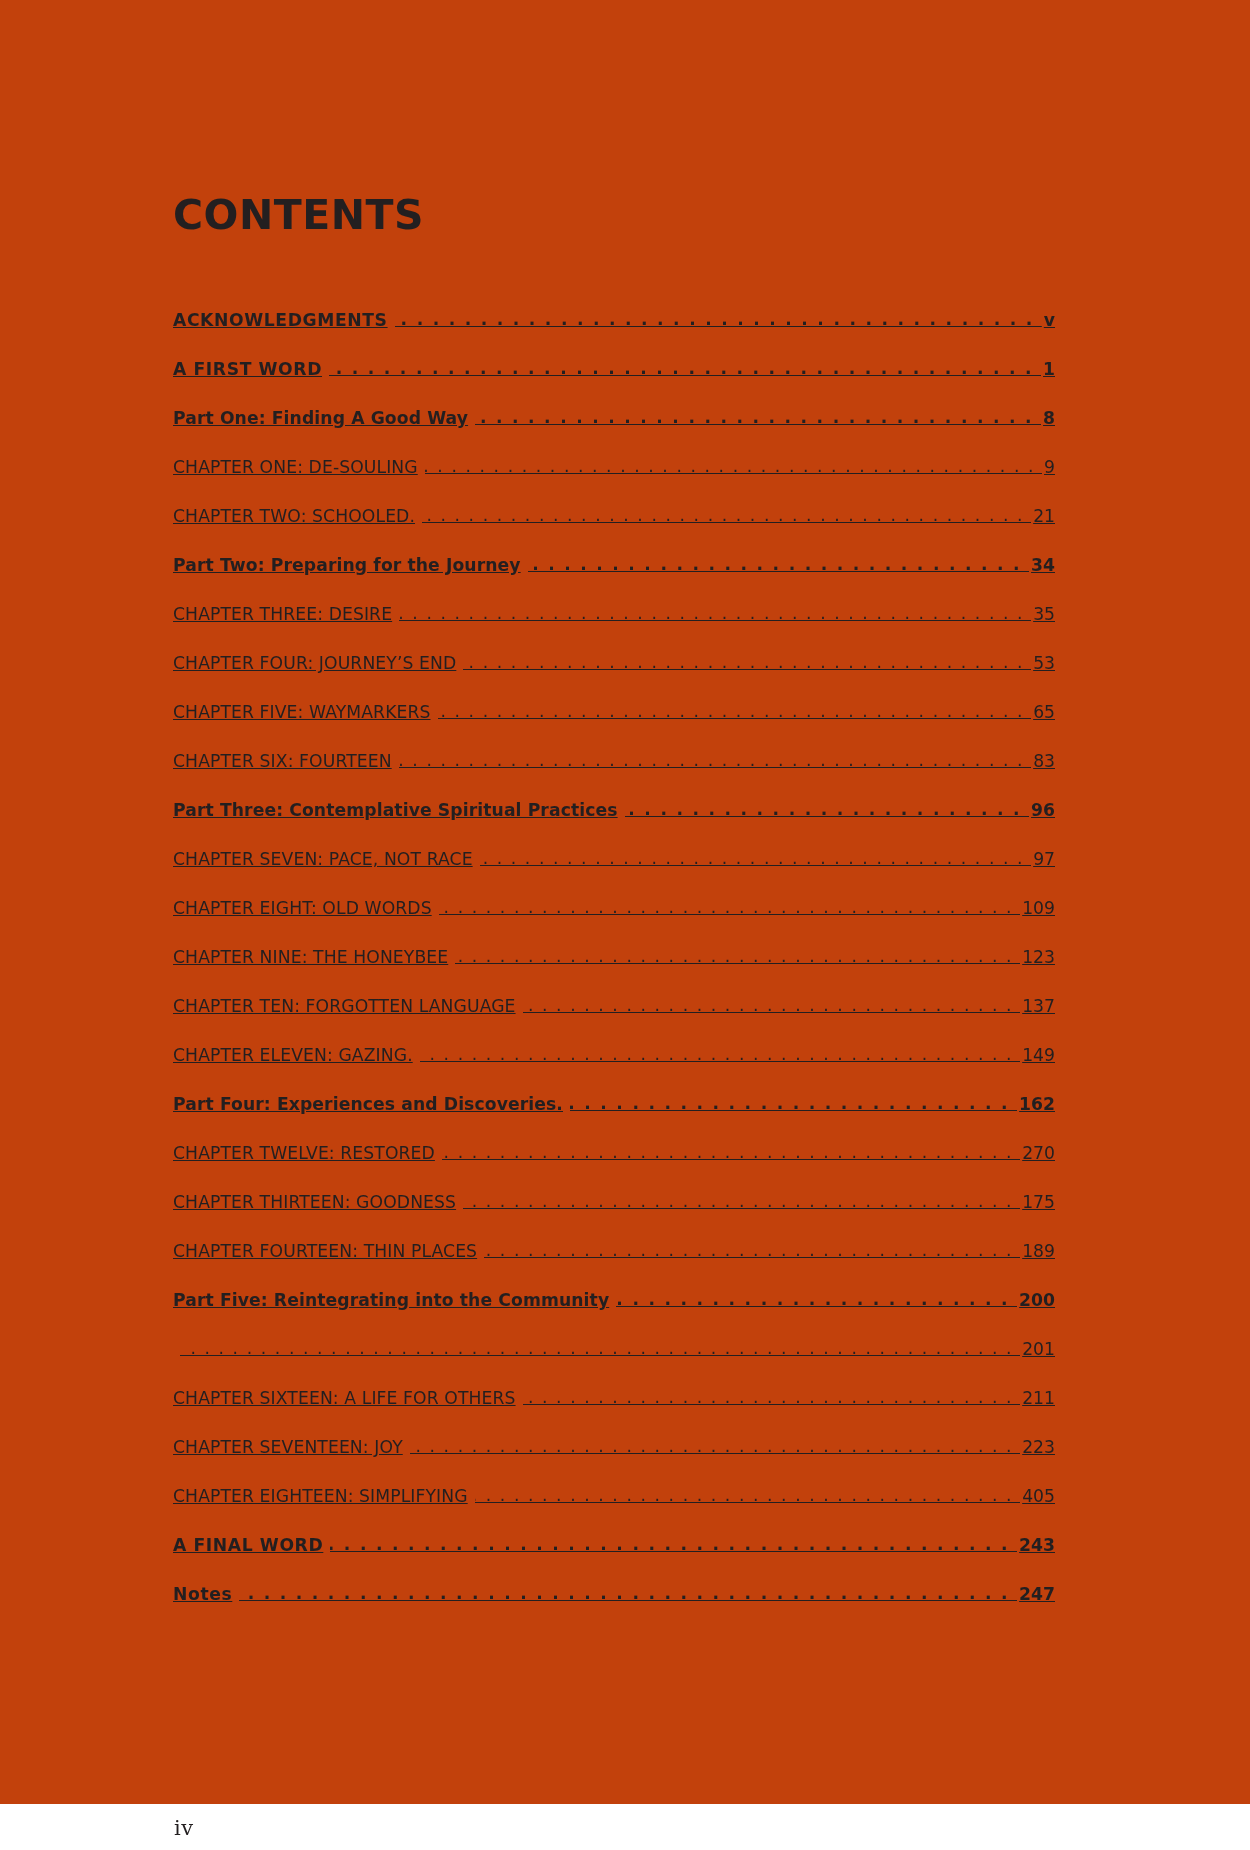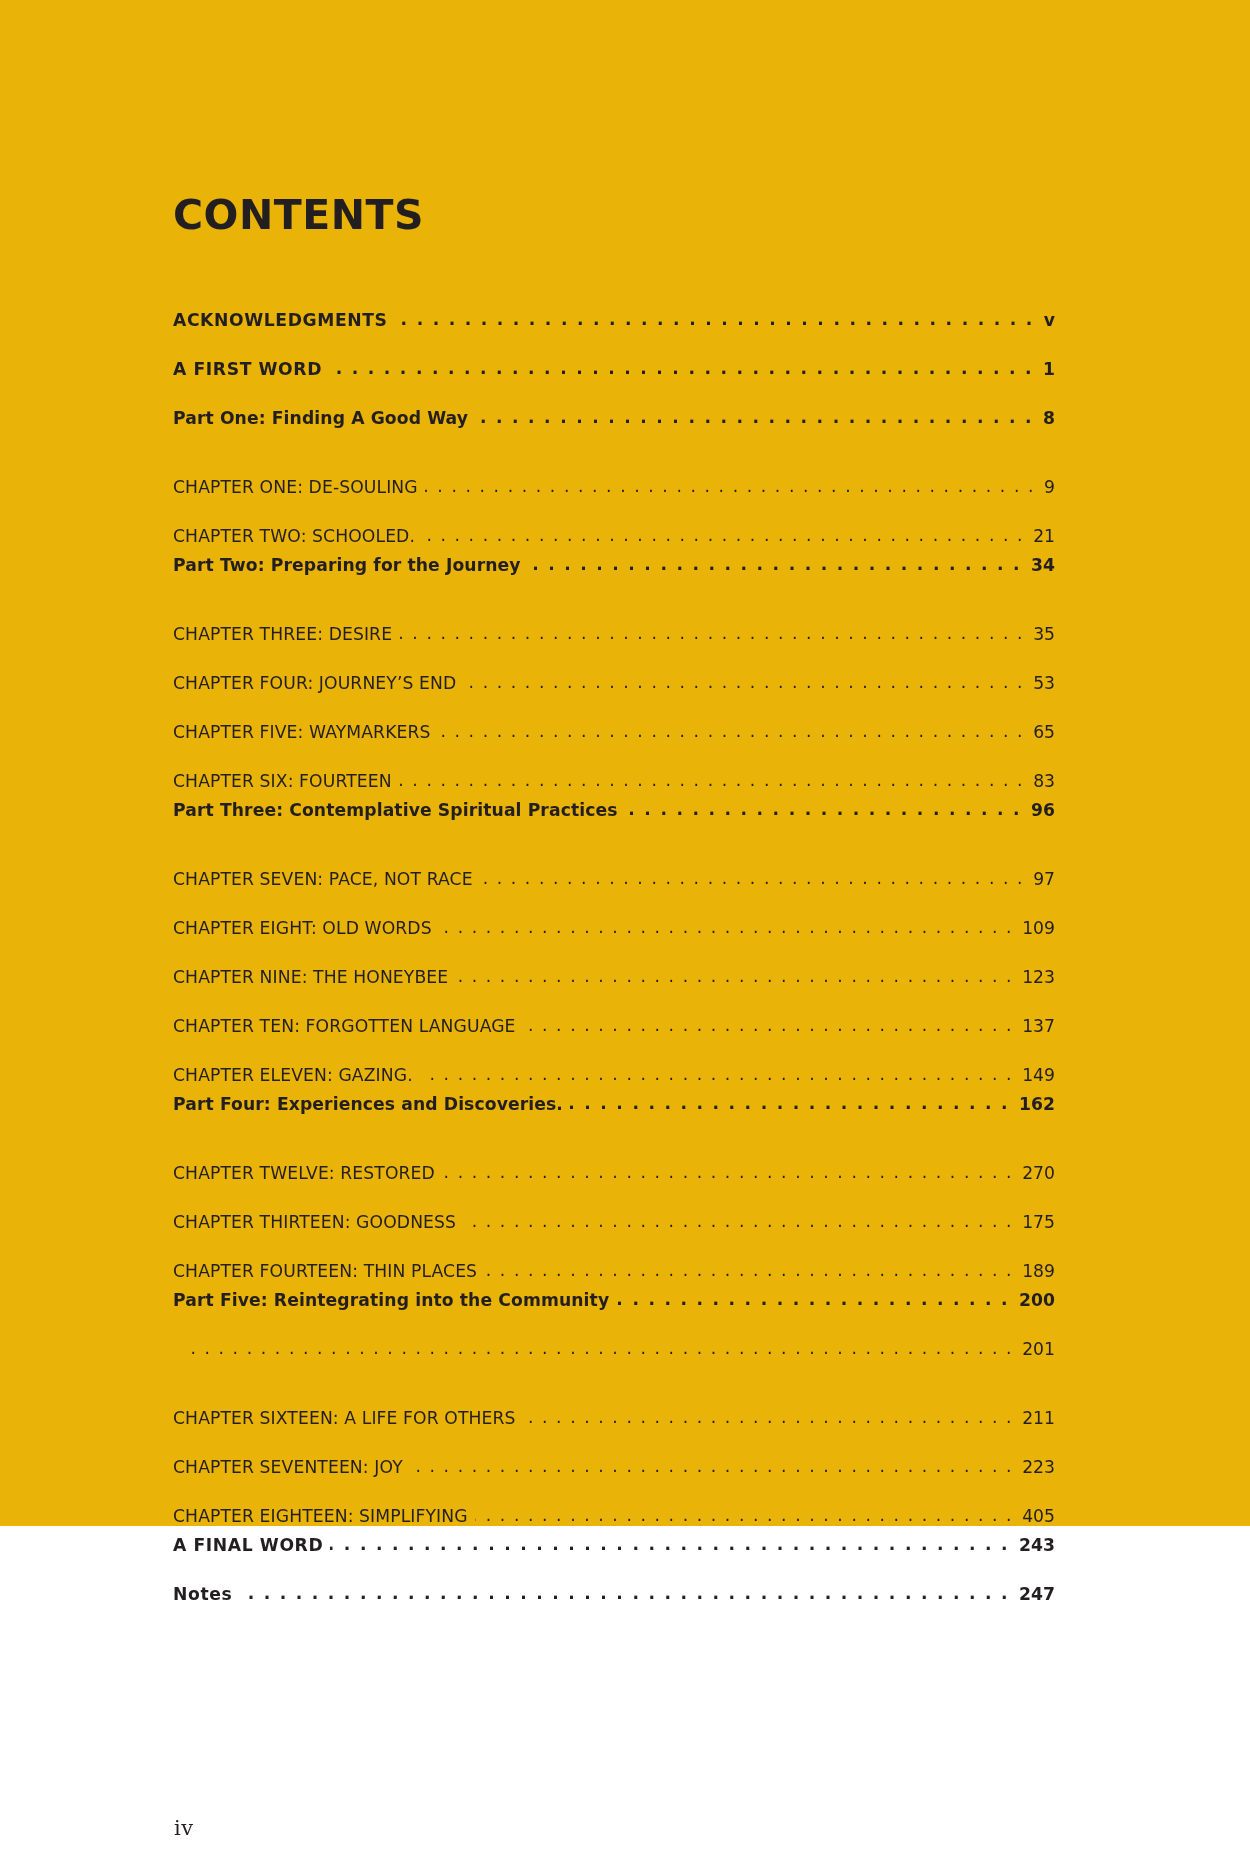--- a/index.html
+++ b/index.html
@@ -14,22 +14,22 @@
     font-family: "Liberation Sans", sans-serif;
     color: #231f20;
     overflow: hidden;
   }
 
   .page {
     position: absolute;
     left: 0;
     top: 0;
     width: 1250px;
-    height: 1526px;
-    background: #eab308;
+    height: 1804px;
+    background: #c2410c;
   }
 
   .content-block {
     position: absolute;
     left: 173px;
     top: 195px;
     width: 882px;
   }
 
   .toc-title {
@@ -38,20 +38,21 @@
     font-weight: bold;
     letter-spacing: 0.5px;
     color: #231f20;
     margin: 0 0 74px 0;
     line-height: 1;
   }
 
   .toc-list {
     position: relative;
     width: 882px;
+    text-decoration: underline;
   }
 
   .toc-row {
     display: flex;
     align-items: baseline;
     width: 100%;
     height: 49px;
     overflow: hidden;
   }
 
@@ -62,21 +63,20 @@
     color: #231f20;
     letter-spacing: 0.2px;
   }
 
   
   .toc-row.chapter .toc-label {
     font-family: "DejaVu Sans", sans-serif;
     font-weight: 400;
     font-size: 17.2px;
     letter-spacing: 0.1px;
-    margin-top: 20px;
   }
 
   
   .toc-row.part .toc-label,
   .toc-row.front .toc-label {
     font-family: "DejaVu Sans", sans-serif;
     font-weight: bold;
     font-size: 17.2px;
     letter-spacing: 0.1px;
   }

